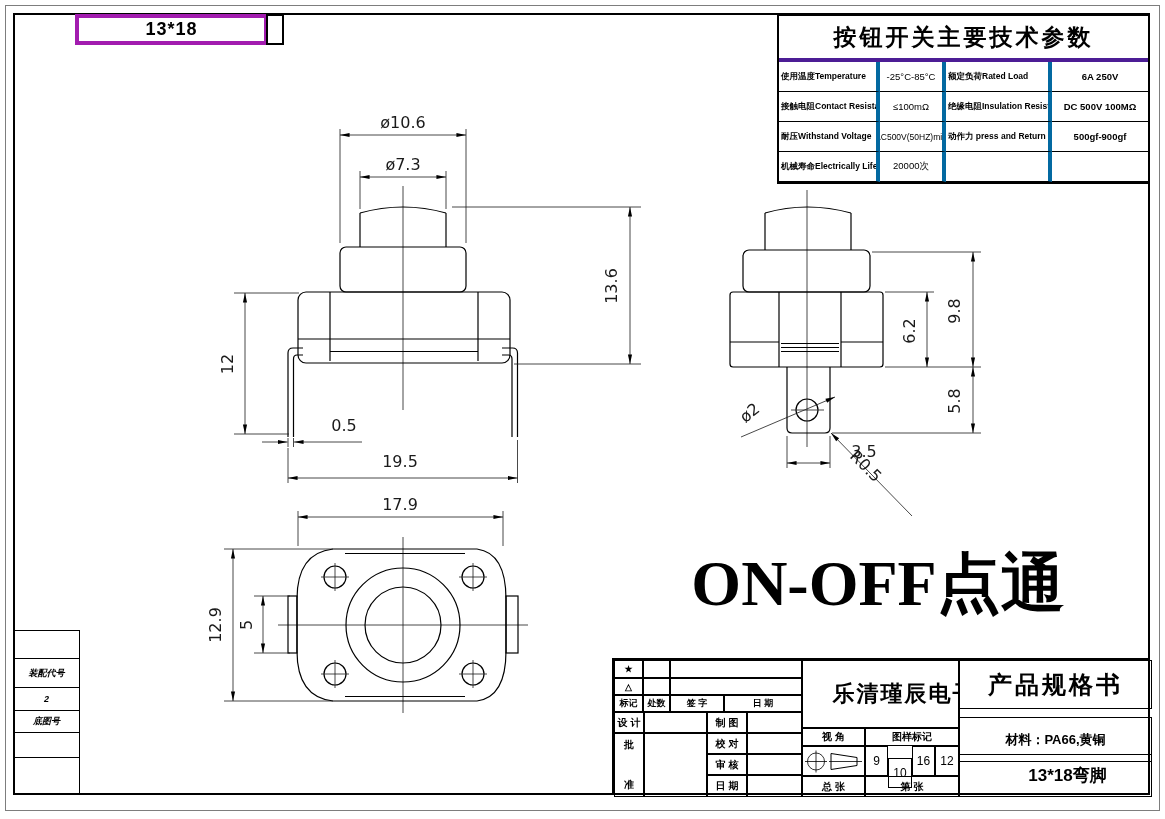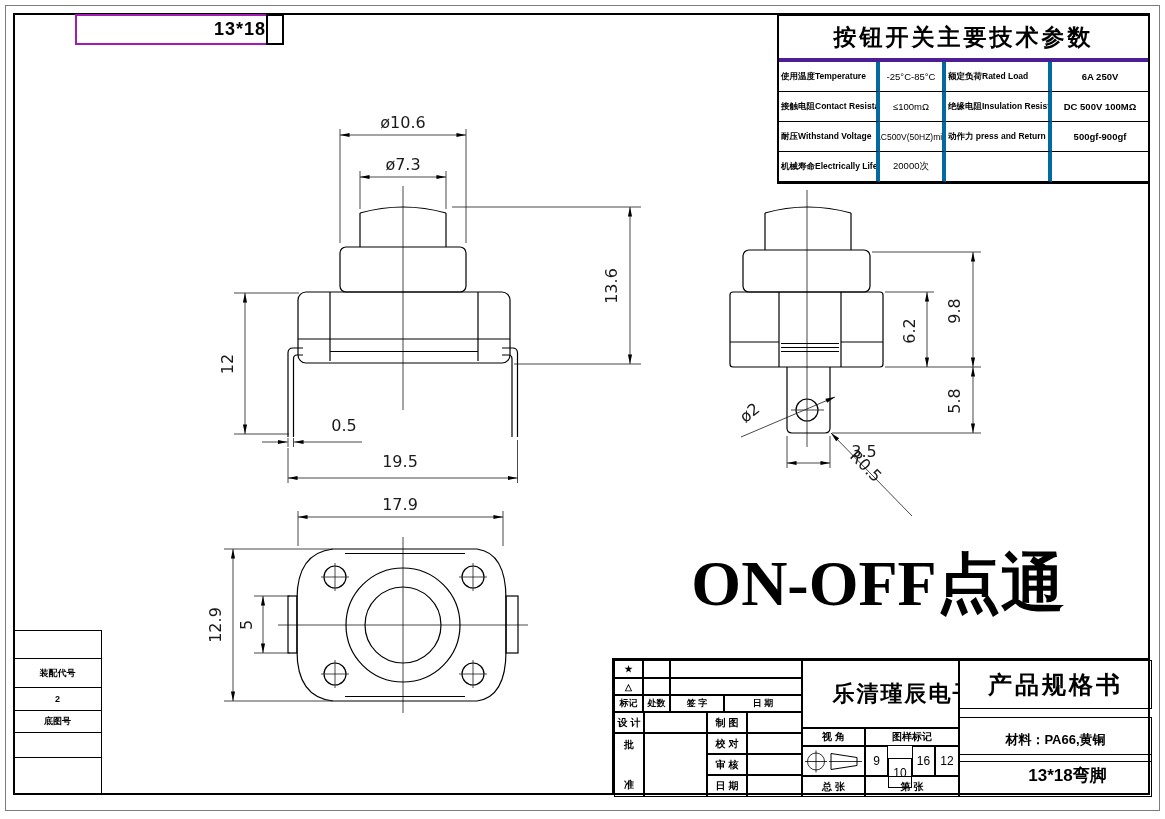--- a/index.html
+++ b/index.html
@@ -2,39 +2,39 @@
 <html><head>
 <meta charset="utf-8">
 <style>
   * { margin:0; padding:0; box-sizing:border-box; }
   body { background:#fff; font-family:"Liberation Sans", sans-serif; }
   .canvas { position:relative; width:1165px; height:819px; background:#fff; overflow:hidden; color:#000; }
   .abs { position:absolute; }
   .frame-outer { left:5px; top:5px; width:1155px; height:806px; border:1px solid #7d7d7d; }
   .frame-inner { left:13px; top:13px; width:1137px; height:782px; border:2px solid #000; }
 
-  .code-box { left:75px; top:14px; width:193px; height:31px; border:2px solid #a21caf;
-              display:flex; align-items:center; justify-content:flex-end;
+  .code-box { left:75px; top:14px; width:193px; height:31px; border:4px solid #a21caf;
+              display:flex; align-items:center; justify-content:center;
               font-weight:bold; font-size:18px; letter-spacing:1px; }
   .code-box2 { left:266px; top:14px; width:18px; height:31px; border:2px solid #000; }
 
   
   .tech { left:777px; top:14px; width:373px; height:170px; border:2px solid #000; background:#fff; }
   .tech-title { height:46px; display:flex; align-items:center; justify-content:center;
                 font-weight:bold; font-size:23px; letter-spacing:3px; border-bottom:4px solid #4c1d95; }
   .tech-grid { display:grid; grid-template-columns:101px 66px 106px 1fr; grid-auto-rows:30px; }
   .tc { border-right:4px solid #0369a1; border-bottom:1px solid #000; display:flex; align-items:center;
         overflow:hidden; white-space:nowrap; }
   .tc:nth-child(4n) { border-right:none; }
   .tc.lbl { font-weight:bold; font-size:8.5px; padding-left:2px; }
   .tc.val { justify-content:center; font-size:9.5px; }
   .tc.val2 { justify-content:center; font-size:9.5px; font-weight:bold; }
 
   
-  .strip { left:13px; top:630px; width:89px; height:165px; border-left:1px solid #000; border-right:1px solid #000; }
+  .strip { left:13px; top:630px; width:67px; height:165px; border-left:1px solid #000; border-right:1px solid #000;font-style:italic; }
   .strip .cell { border-top:1px solid #000; display:flex; align-items:center; justify-content:center;
                  font-weight:bold; font-size:9px; }
 
   
   .note { left:686px; top:528px; width:384px; height:110px; display:flex; align-items:center; justify-content:center;
           font-family:"Liberation Serif", serif; font-weight:bold; font-size:64px; white-space:nowrap; }
 
   
   .tb { left:612px; top:658px; width:538px; height:137px; border:2px solid #000; background:#fff; }
   .tb .c { position:absolute; border:1px solid #000; display:flex; align-items:center; justify-content:center;

